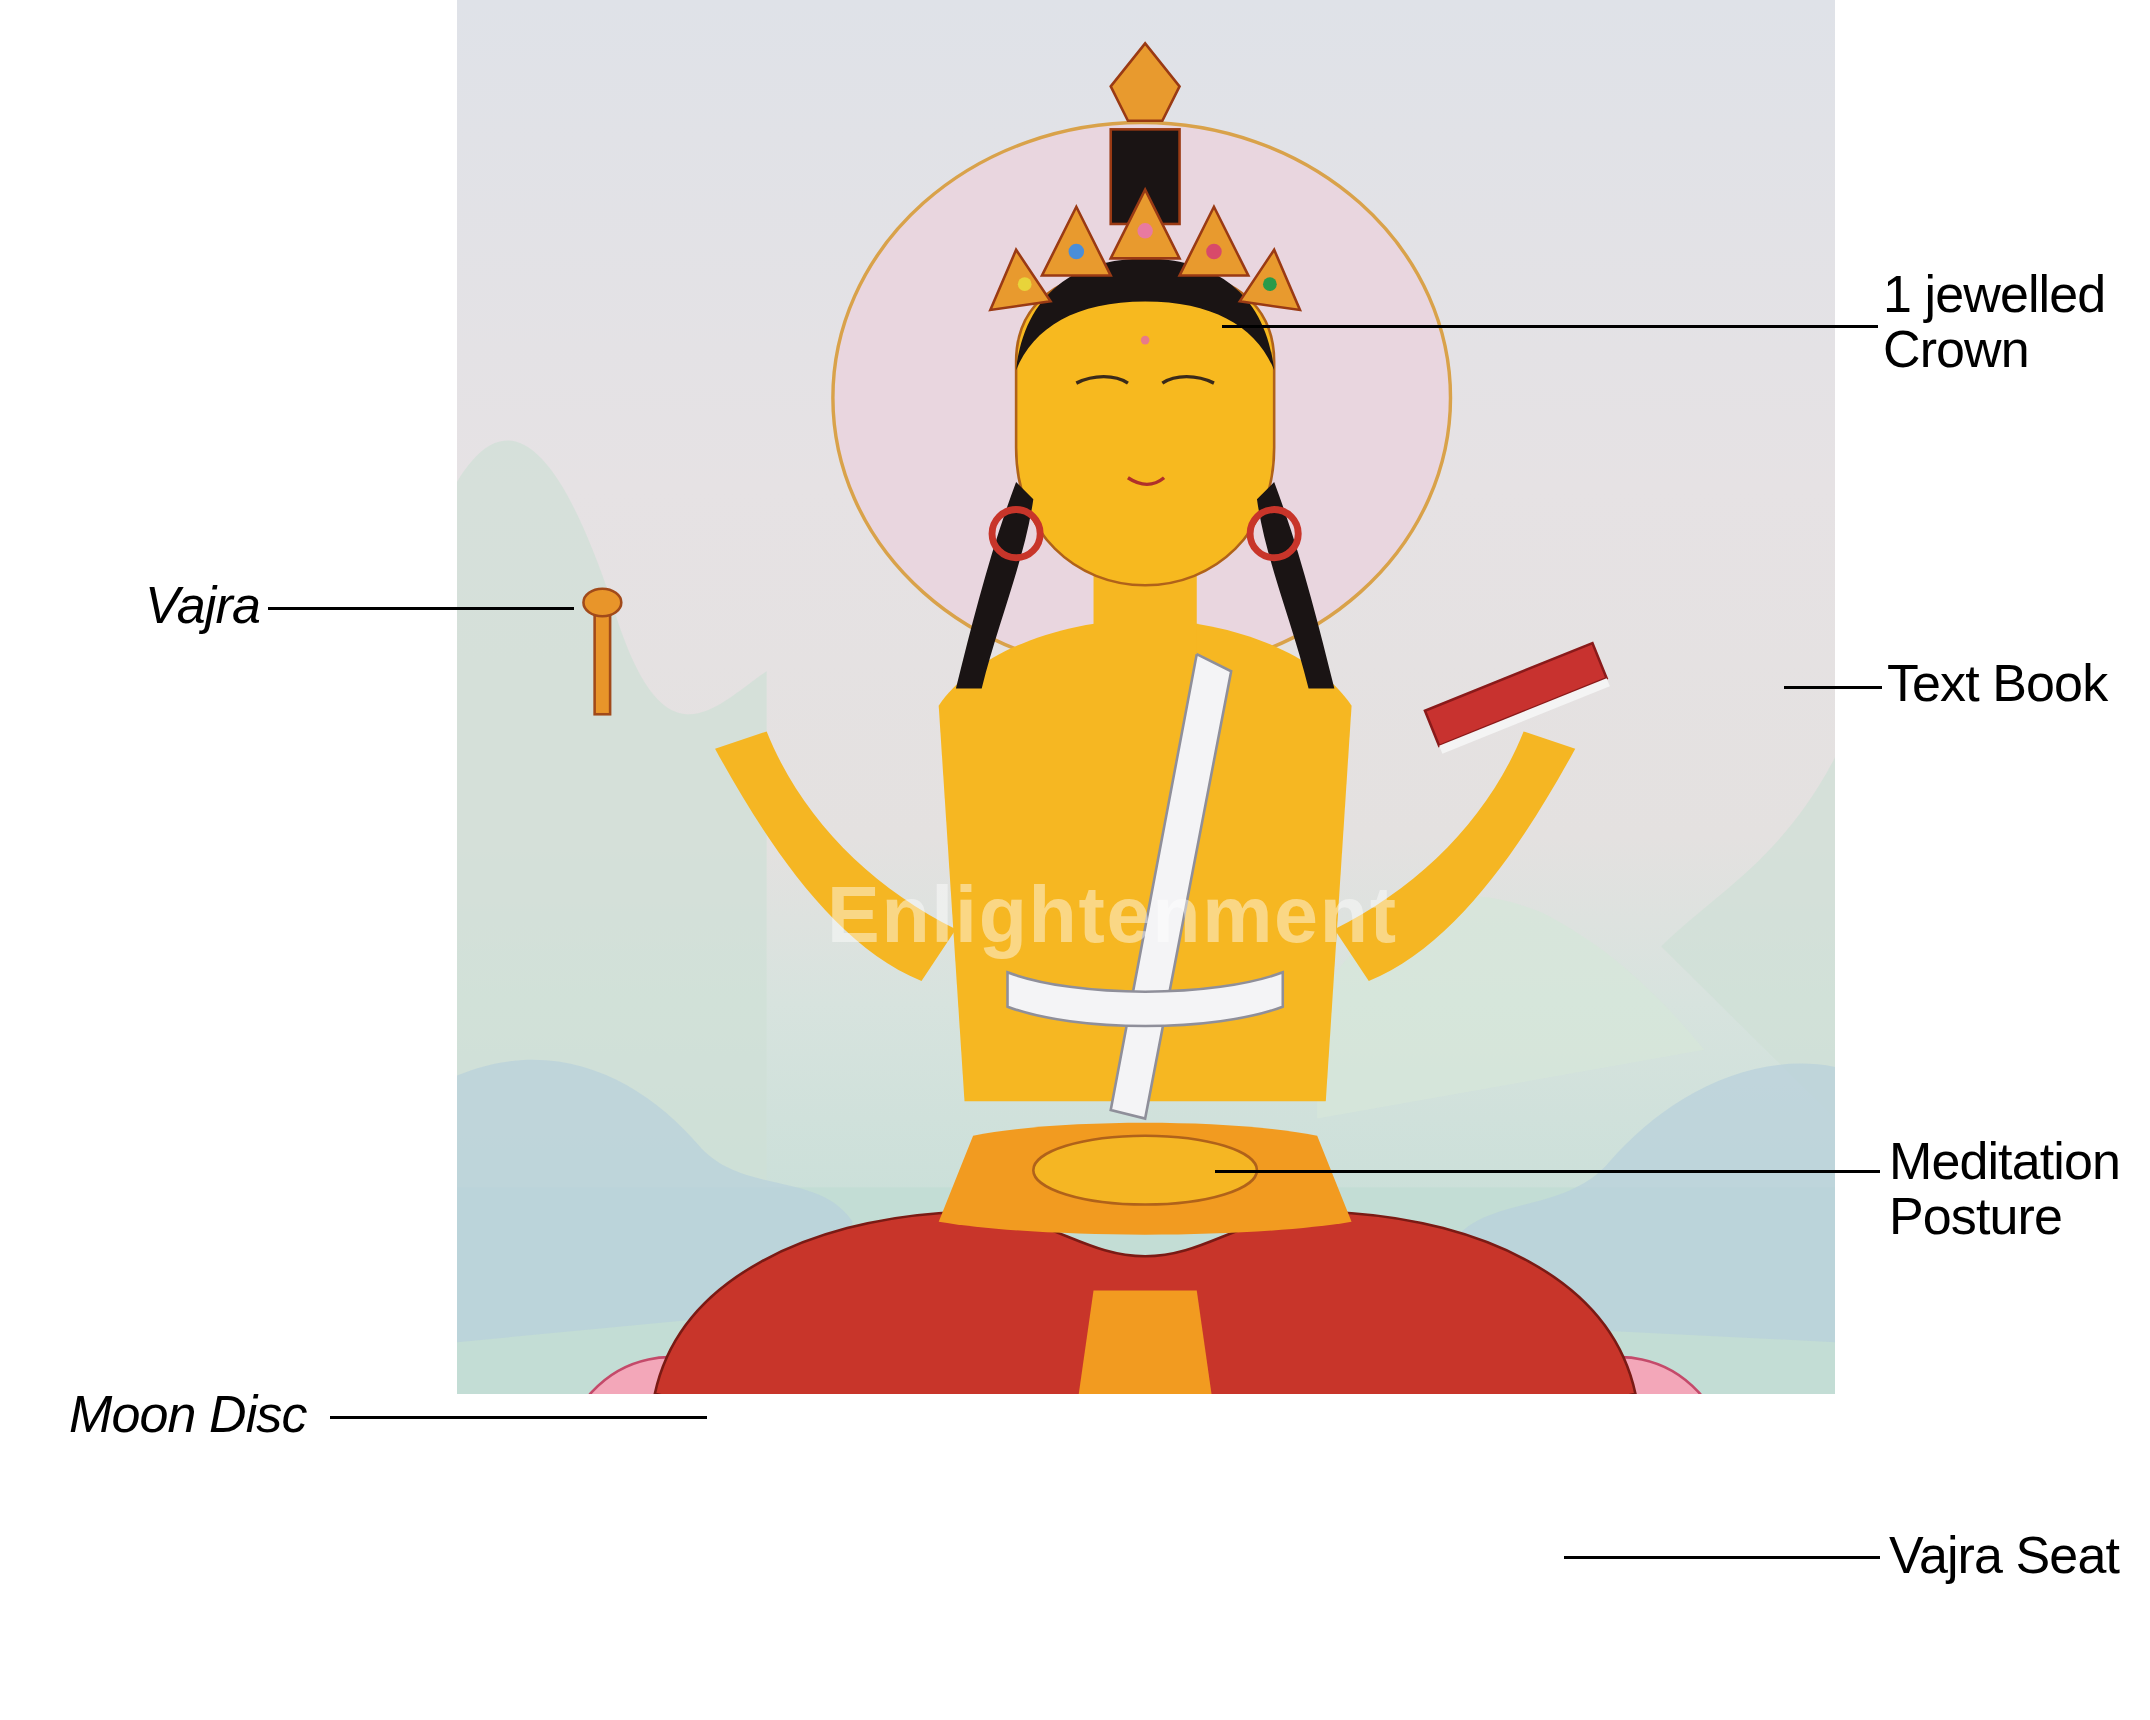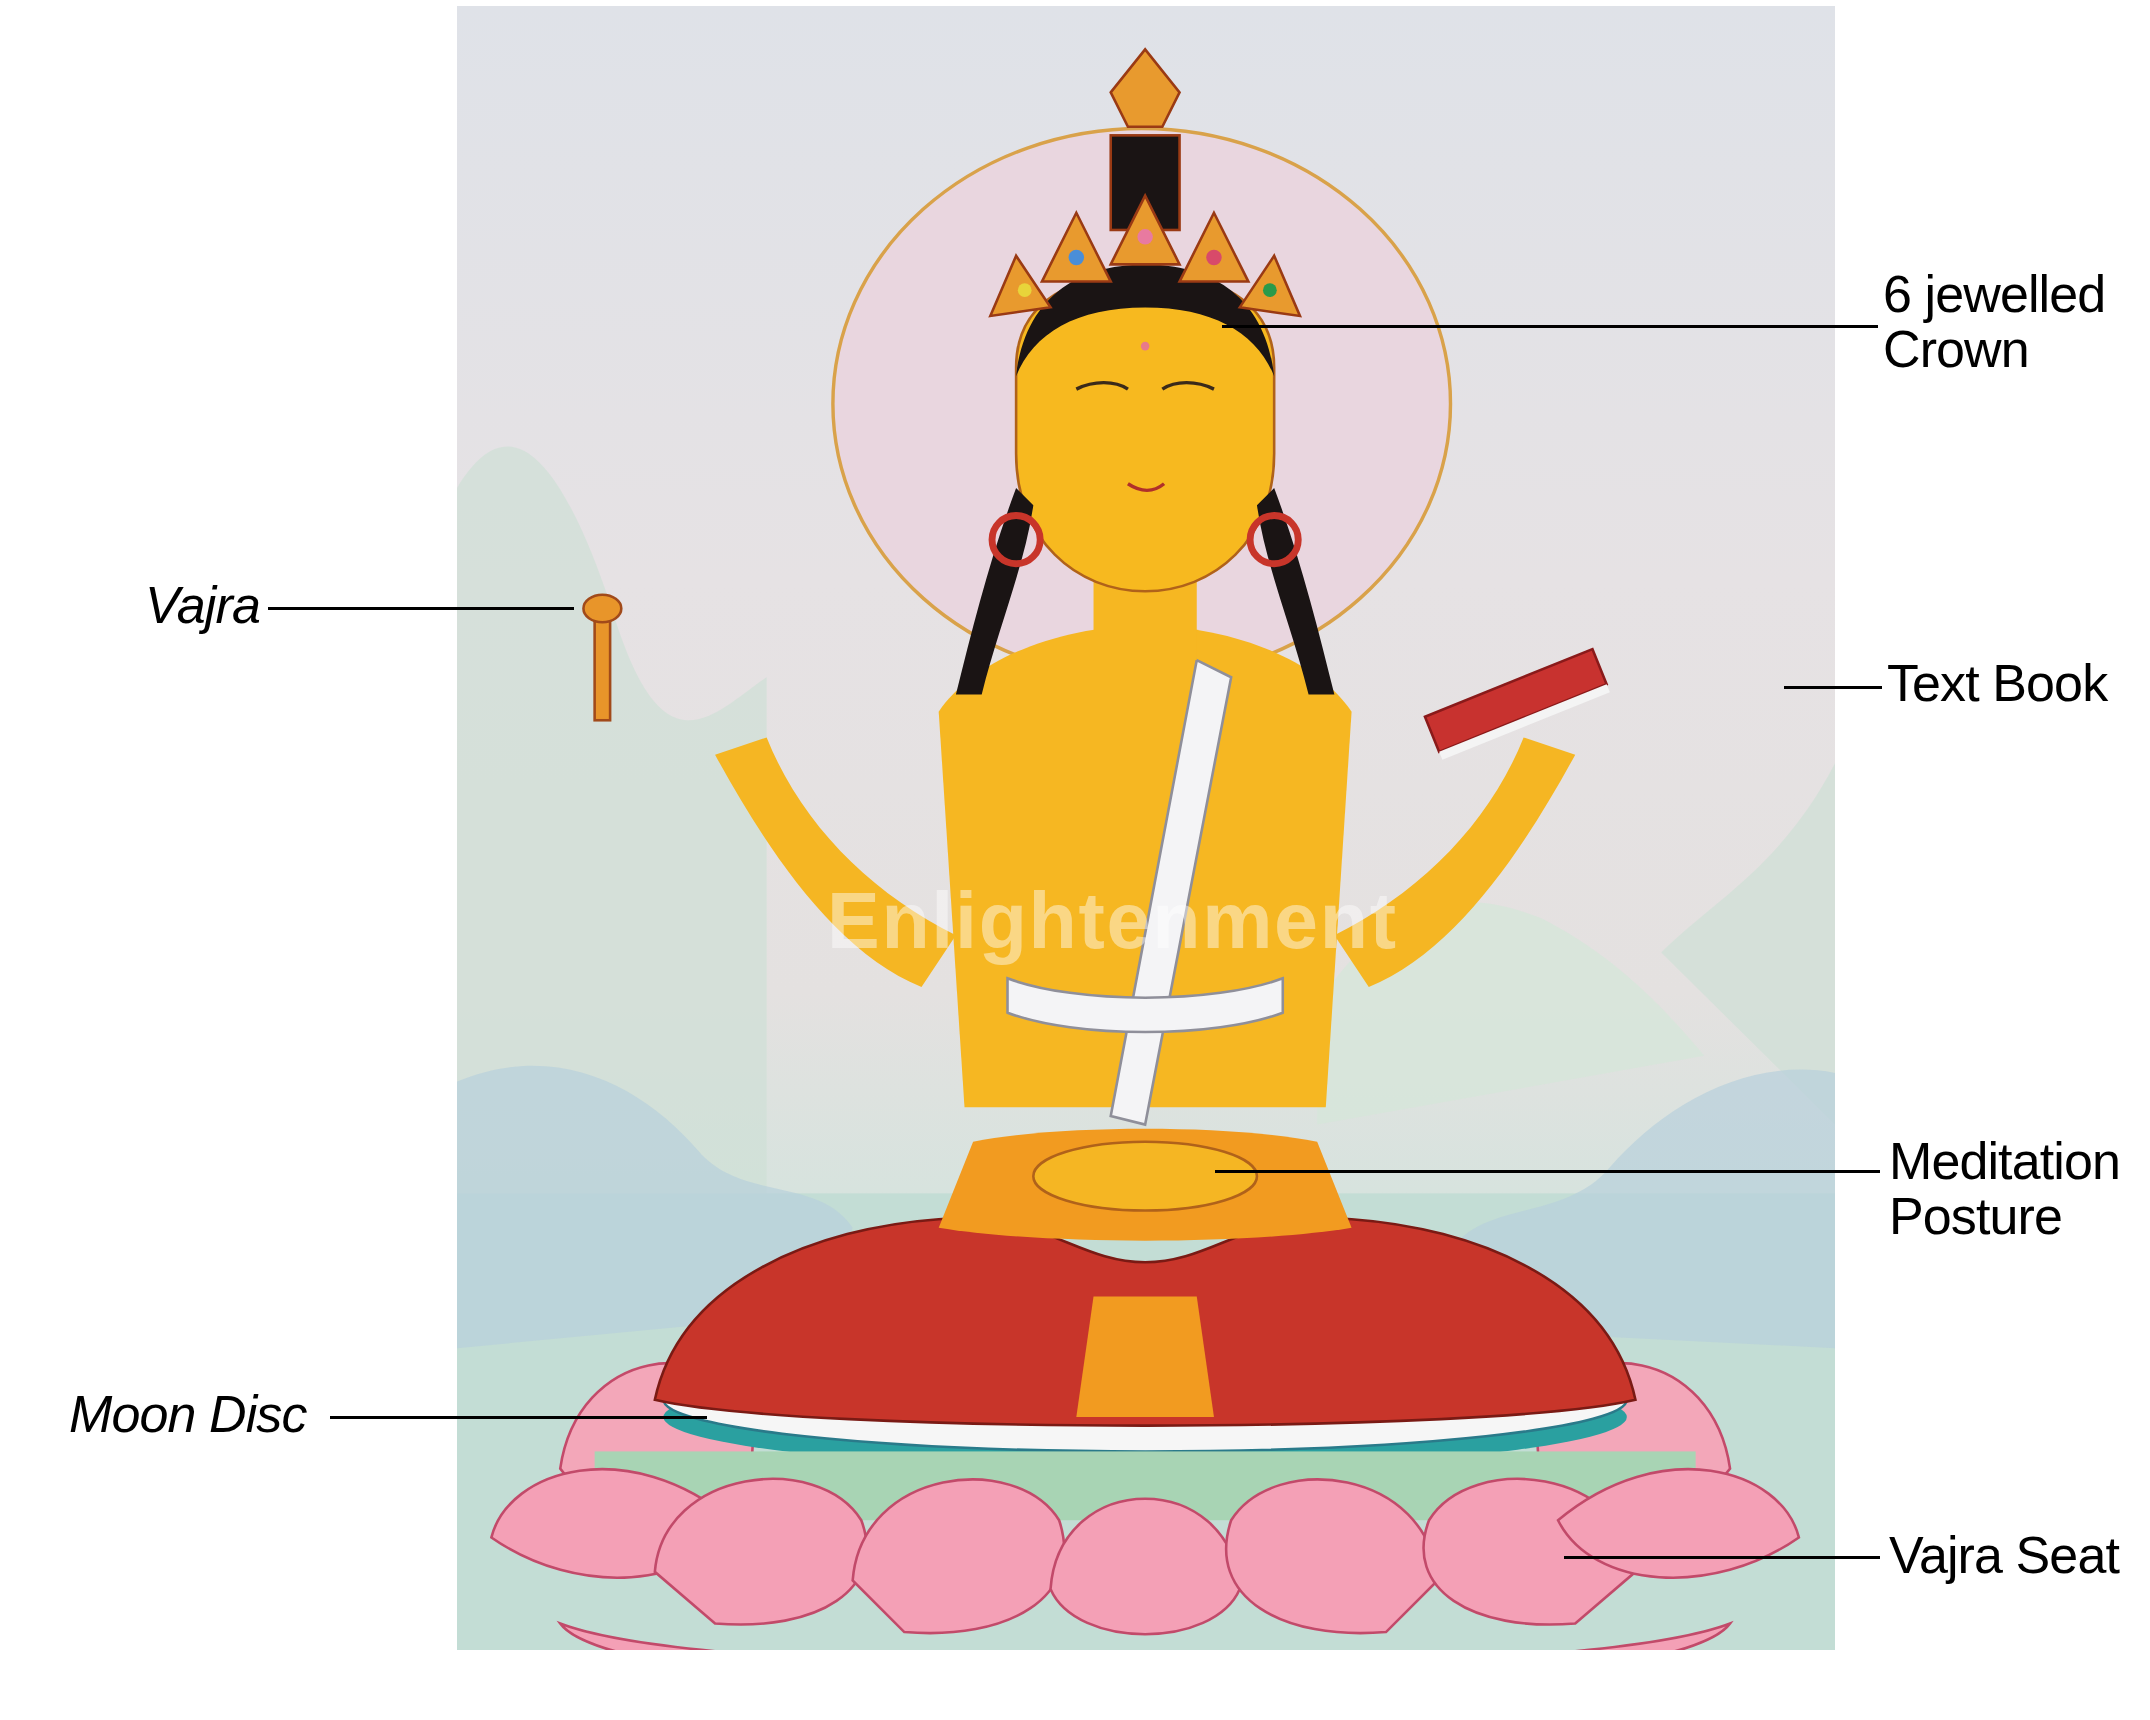--- a/index.html
+++ b/index.html
@@ -1,17 +1,17 @@
 <!DOCTYPE html>
 <html style="font-size:13.8px"><head>
 <meta charset="utf-8">
 <style>
   html, body { margin:0; padding:0; background:#ffffff; }
   body { width:2151px; height:1721px; position:relative; overflow:hidden; font-family:"Liberation Sans", "DejaVu Sans", sans-serif; }
-  .painting { position:absolute; left:457px; top:6px; width:1378px; height:1644px; overflow:hidden;
+  .painting { position:absolute; left:457px; top:0; width:1378px; height:1394px; overflow:hidden;
     background: linear-gradient(180deg, #dfe2e8 0%, #e6e2e4 35%, #e4e1e0 60%, #d7e3de 72%, #bfdcd4 100%); }
   .painting svg { position:absolute; left:0; top:0; }
   .label { position:absolute; color:#000; font-size:52px; line-height:55px; letter-spacing:-0.9px; white-space:nowrap; }
   .leader { position:absolute; height:2.6px; background:#000; }
   .watermark { position:absolute; color:rgba(255,255,255,0.45); font-size:79px; font-weight:bold; letter-spacing:1.7px; }
 </style>
 </head>
 <body>
 
 <div class="painting">
@@ -98,21 +98,21 @@
     <path d="M780 555 C795 565 810 565 822 555" stroke="#b0302a" stroke-width="4" fill="none"></path>
 
     <circle cx="650" cy="620" r="28" fill="none" stroke="#c8352a" stroke-width="8"></circle>
     <circle cx="950" cy="620" r="28" fill="none" stroke="#c8352a" stroke-width="8"></circle>
   </svg>
   <div class="watermark" style="left:370px; top:869px;">Enlightenment</div>
 </div>
 
 <div class="leader" style="left:1222px; top:325px; width:656px;"></div>
 <div class="label" style="left:1883px; top:267px;">
-  <div>6 jewelled</div>
+  <div>1 jewelled</div>
   <div>Crown</div>
 </div>
 
 <div class="label" style="left:145px; top:578px;font-style:italic;">Vajra</div>
 <div class="leader" style="left:268px; top:607px; width:306px;"></div>
 
 <div class="leader" style="left:1784px; top:686px; width:98px;"></div>
 <div class="label" style="left:1887px; top:656px;">Text Book</div>
 
 <div class="leader" style="left:1215px; top:1170px; width:665px;"></div>

